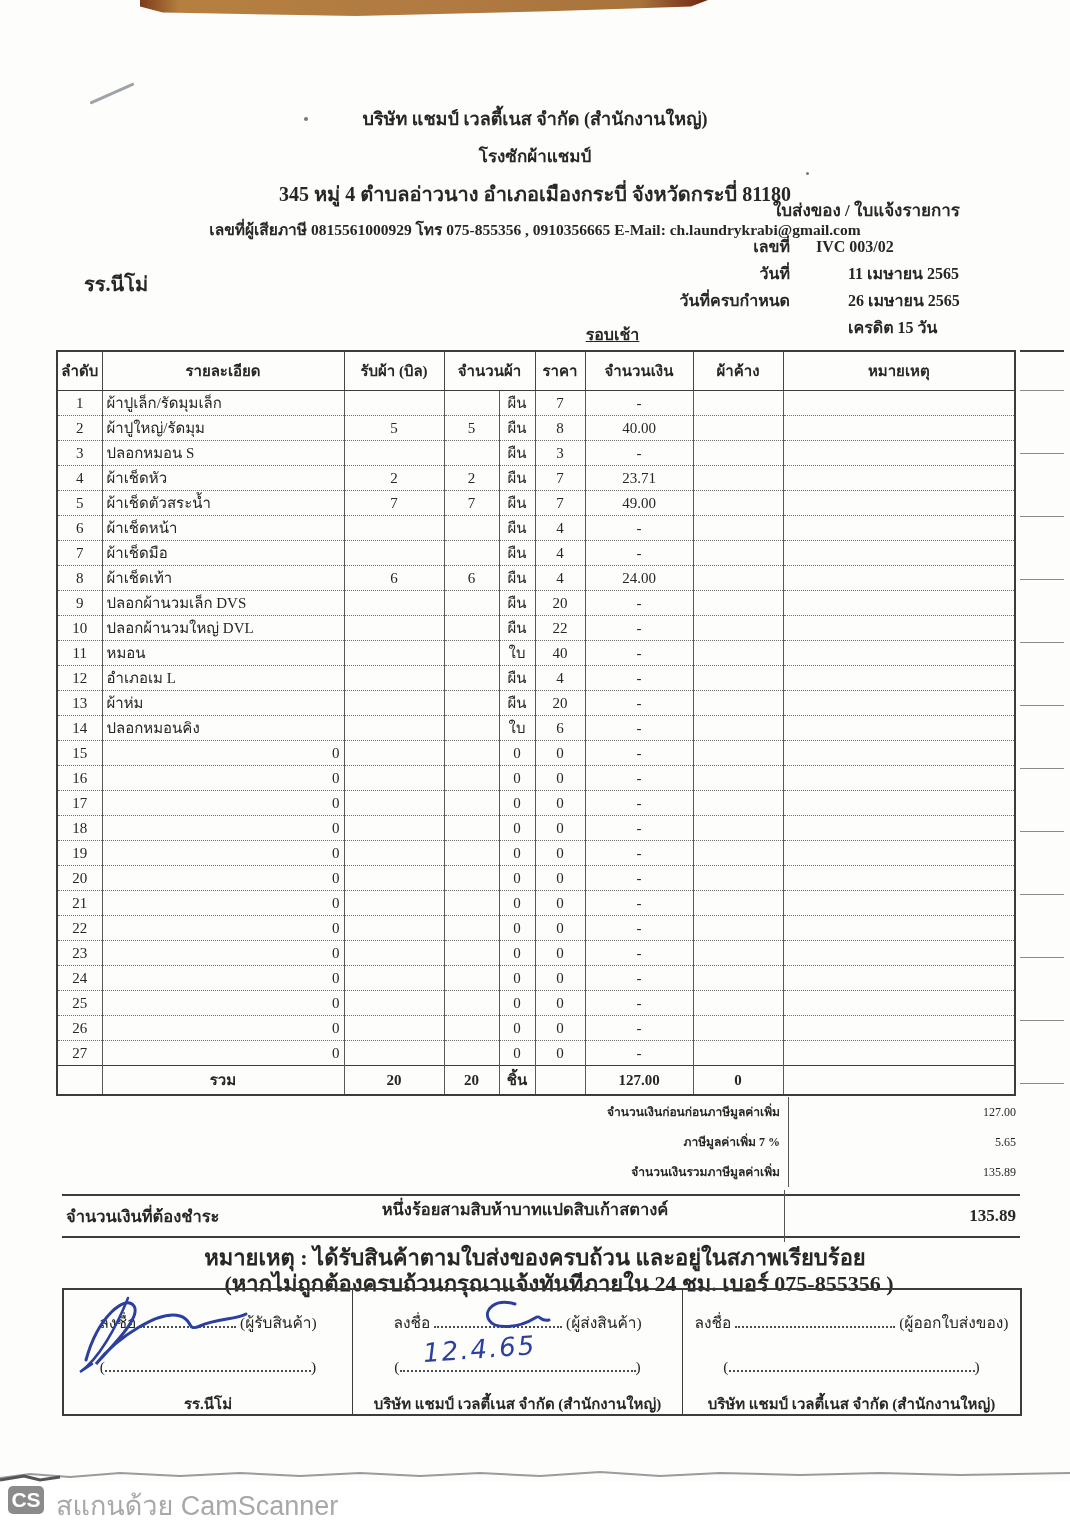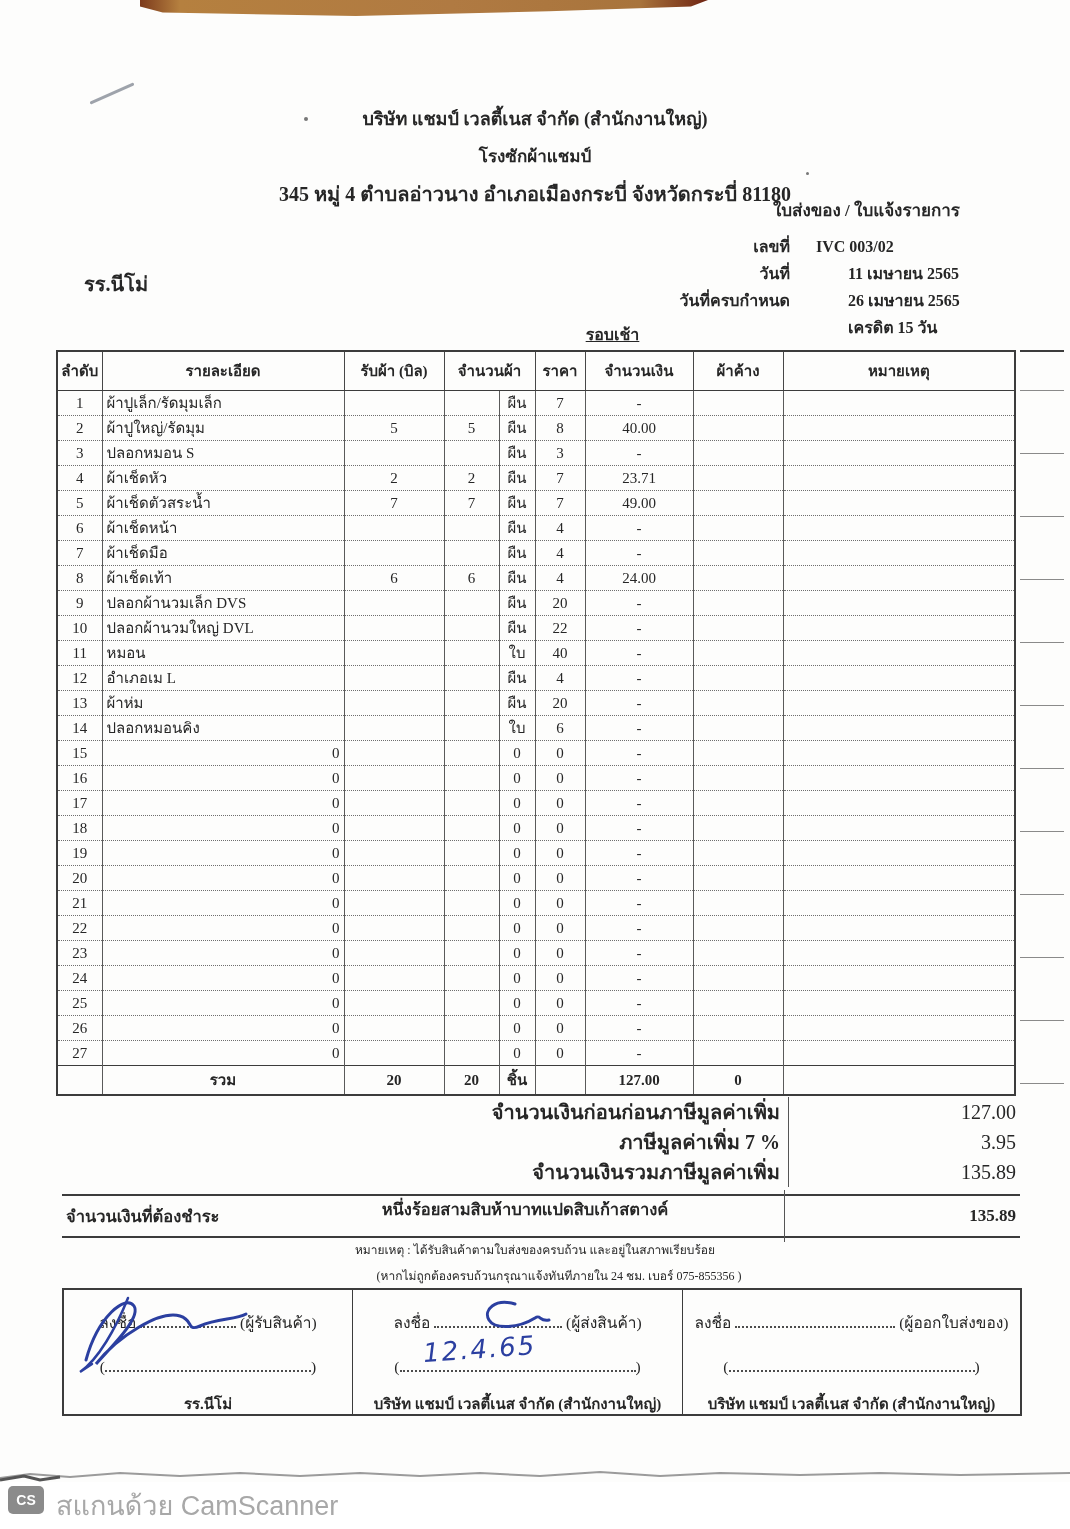--- a/index.html
+++ b/index.html
@@ -17,21 +17,21 @@
   .pen-mark{
     position:absolute;left:246px;top:272px;width:118px;height:4px;
     background:#8d939c;transform:rotate(-24deg);border-radius:2px;opacity:.85;
   }
   .pen-dot{position:absolute;width:4px;height:4px;border-radius:50%;background:#777;}
   .torn-edge{position:absolute;left:0;top:1468px;width:1070px;height:14px;}
   .cam-bar{position:absolute;left:0;top:1482px;width:1070px;height:47px;background:#fff;}
   .cam-badge{
     position:absolute;left:8px;top:4px;width:36px;height:28px;border-radius:5px;
     background:#8b8b8b;color:#fff;display:flex;align-items:center;justify-content:center;
-    font-family:"Liberation Sans",sans-serif;font-weight:bold;font-size:14px;
+    font-family:"Liberation Sans",sans-serif;font-weight:bold;font-size:21px;
   }
   .cam-text{
     position:absolute;left:56px;top:2px;color:#a8a8a8;font-size:27px;
     font-family:"Liberation Sans",sans-serif;
   }
   
   .doc-header{position:absolute;left:0;top:104px;width:1070px;text-align:center;font-weight:bold;}
   .h-company{font-size:18px;margin-bottom:9px;}
   .h-branch{font-size:17px;margin-bottom:9px;}
   .h-address{font-size:20px;margin-bottom:7px;}
@@ -68,32 +68,32 @@
     font-weight:bold;height:28px !important;
   }
   .dotted-ext{
     position:absolute;left:1020px;top:350px;width:44px;height:745px;
     border-top:2px solid #3c3c3c;
     background:repeating-linear-gradient(to bottom,transparent 0,transparent 38px,#8a8a8a 38px,#8a8a8a 39px,transparent 39px,transparent 63px);
     background-position:0 0;
   }
   
   .summary{position:absolute;left:62px;top:1097px;width:958px;}
-  .sum-row{display:flex;height:30px;align-items:center;font-size:20px;}
+  .sum-row{display:flex;height:30px;align-items:center;font-size:12px;}
   .sum-label{flex:0 0 718px;text-align:right;font-weight:bold;padding-right:8px;border-right:1px solid #555;height:30px;line-height:30px;}
   .sum-value{flex:1;text-align:right;padding-right:4px;}
   .amount-due{
     position:absolute;left:62px;top:1194px;width:958px;height:40px;
     border-top:2px solid #3c3c3c;border-bottom:2px solid #3c3c3c;
     display:flex;align-items:center;font-weight:bold;font-size:16.5px;
   }
   .due-label{flex:0 0 200px;padding-left:4px;}
   .due-words{flex:0 0 518px;text-align:center;border-right:1px solid #555;height:52px;line-height:40px;}
   .due-value{flex:1;text-align:right;padding-right:4px;font-size:17px;}
-  .note-1,.note-2{position:absolute;left:0;width:1070px;text-align:center;font-weight:normal;font-size:12px;}
+  .note-1,.note-2{position:absolute;left:0;width:1070px;text-align:center;font-weight:bold;font-size:22px;}
   .note-1{top:1240px;}
   .note-2{top:1266px;padding-left:24px;}
   
   .sig-table{
     position:absolute;left:62px;top:1288px;width:960px;height:128px;
     display:flex;border:2px solid #3c3c3c;box-sizing:border-box;
   }
   .sig-cell{position:relative;box-sizing:border-box;border-right:1.5px solid #3c3c3c;padding-top:20px;font-size:15.5px;}
   .sig-cell:last-child{border-right:none;}
   .sig-c1{flex:0 0 289px;}
@@ -115,20 +115,21 @@
 
 <div class="bg-strip-top"></div>
 <div class="pen-mark" style="left:88px;top:92px;width:48px;height:3px;"></div>
 <div class="pen-dot" style="left:304px;top:117px;"></div>
 <div class="pen-dot" style="left:806px;top:172px;width:3px;height:3px;"></div>
 
 <div class="doc-header">
   <div class="h-company">บริษัท แชมป์ เวลตี้เนส จำกัด (สำนักงานใหญ่)</div>
   <div class="h-branch">โรงซักผ้าแชมป์</div>
   <div class="h-address">345 หมู่ 4 ตำบลอ่าวนาง อำเภอเมืองกระบี่ จังหวัดกระบี่ 81180</div>
+  <div class="h-tax">เลขที่ผู้เสียภาษี 0815561000929 โทร 075-855356 , 0910356665  E-Mail: ch.laundrykrabi@gmail.com</div>
 </div>
 <div class="doc-type">ใบส่งของ / ใบแจ้งรายการ</div>
 
 <div class="customer">รร.นีโม่</div>
 <div class="meta">
   <div class="meta-row">
     <span class="meta-label">เลขที่</span>
     <span class="meta-value">IVC 003/02</span>
   </div>
   <div class="meta-row">
@@ -487,21 +488,21 @@
 </div>
 <div class="dotted-ext"></div>
 
 <div class="summary">
   <div class="sum-row">
     <span class="sum-label">จำนวนเงินก่อนก่อนภาษีมูลค่าเพิ่ม</span>
     <span class="sum-value">127.00</span>
   </div>
   <div class="sum-row">
     <span class="sum-label">ภาษีมูลค่าเพิ่ม 7 %</span>
-    <span class="sum-value">3.95</span>
+    <span class="sum-value">5.65</span>
   </div>
   <div class="sum-row">
     <span class="sum-label">จำนวนเงินรวมภาษีมูลค่าเพิ่ม</span>
     <span class="sum-value">135.89</span>
   </div>
 </div>
 
 <div class="amount-due">
   <span class="due-label">จำนวนเงินที่ต้องชำระ</span>
   <span class="due-words">หนึ่งร้อยสามสิบห้าบาทแปดสิบเก้าสตางค์</span>

